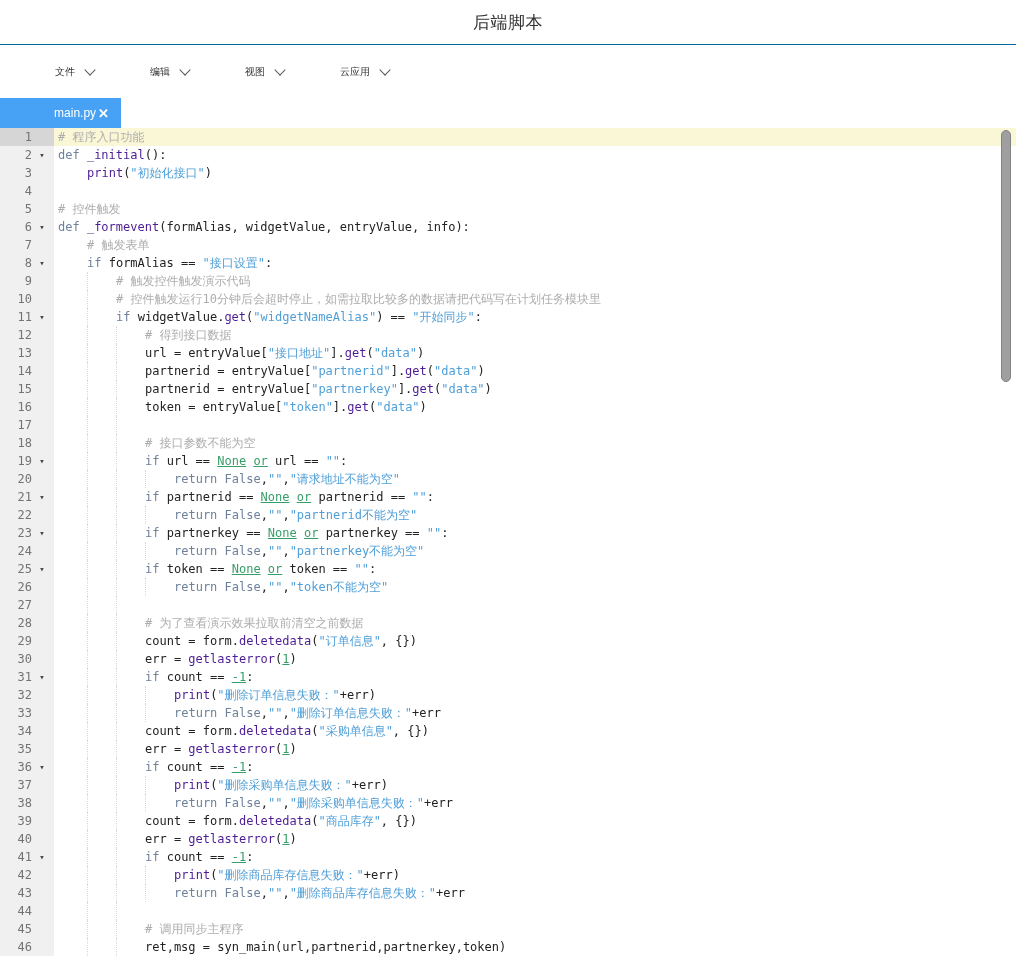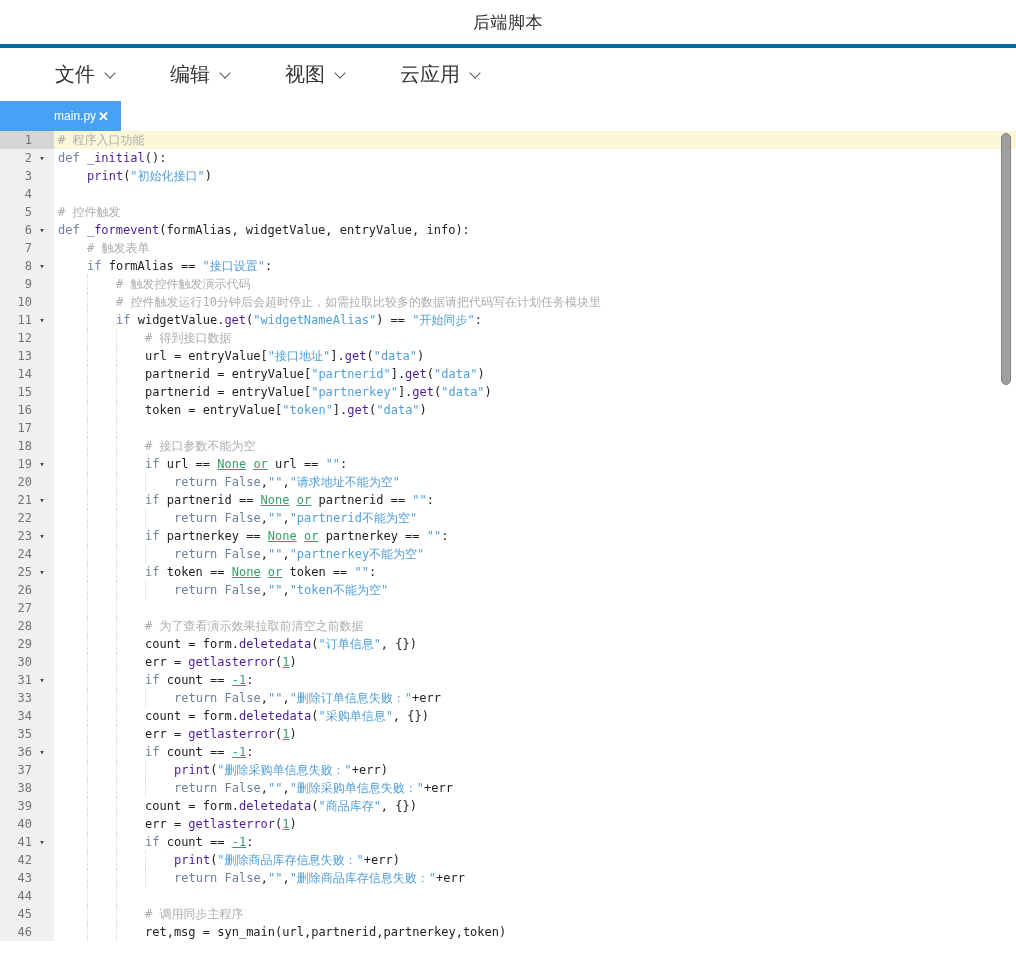--- a/index.html
+++ b/index.html
@@ -1,27 +1,27 @@
 <!DOCTYPE html>
 <html><head>
 <meta charset="utf-8">
 <style>
   * { margin:0; padding:0; box-sizing:content-box; }
   html,body { background:#fff; }
   .app{ position:relative; width:1016px; height:958px; background:#fff; overflow:hidden;
         font-family:"Liberation Sans", sans-serif; }
 
   
-  .titlebar{ height:44px; border-bottom:4px solid #0369a1; display:flex;
+  .titlebar{ height:44px; border-bottom:1px solid #0369a1; display:flex;
              align-items:center; justify-content:center; }
   .title{ font-size:17px; color:#333; letter-spacing:.5px; }
 
   
   .menubar{ height:53px; display:flex; align-items:center; padding-left:55px; }
-  .menu-item{ display:flex; align-items:center; margin-right:56px; font-size:20px;
+  .menu-item{ display:flex; align-items:center; margin-right:56px; font-size:10px;
               color:#333; cursor:pointer; }
   .chev{ width:7px; height:7px; border-right:1.4px solid #5a5a5a; border-bottom:1.4px solid #5a5a5a;
          transform:rotate(45deg); display:inline-block; margin-left:11px; margin-top:-4px; }
 
   
   .tabbar{ height:30px; position:relative; background:#fff;text-align:right; }
   .tab{ position:absolute; left:0; top:0; width:101px; height:30px; background:#47a1f4;
         color:#fff; display:flex; align-items:center; padding:0 10px; font-size:12px; cursor:pointer; }
   .tab-label{ flex:1; }
   .tab-close{ font-size:13px; font-weight:bold; padding:0 2px; cursor:pointer; }
@@ -299,20 +299,27 @@
         </div>
         <div class="cl">
           <div class="gut">
             <span class="ln">31</span>
             <span class="fold">▾</span>
           </div>
           <div class="code"><span class="indg"></span><span class="indg gd"></span><span class="indg gd"></span><span class="tk-k">if</span><span class="tk-t"> count == </span><span class="tk-g">-1</span><span class="tk-t">:</span></div>
         </div>
         <div class="cl">
           <div class="gut">
+            <span class="ln">32</span>
+            <span class="fold"></span>
+          </div>
+          <div class="code"><span class="indg"></span><span class="indg gd"></span><span class="indg gd"></span><span class="indg gd"></span><span class="tk-r">print</span><span class="tk-t">(</span><span class="tk-s">"删除订单信息失败："</span><span class="tk-t">+err)</span></div>
+        </div>
+        <div class="cl">
+          <div class="gut">
             <span class="ln">33</span>
             <span class="fold"></span>
           </div>
           <div class="code"><span class="indg"></span><span class="indg gd"></span><span class="indg gd"></span><span class="indg gd"></span><span class="tk-k">return</span><span class="tk-t"> </span><span class="tk-k">False</span><span class="tk-t">,</span><span class="tk-s">""</span><span class="tk-t">,</span><span class="tk-s">"删除订单信息失败："</span><span class="tk-t">+err</span></div>
         </div>
         <div class="cl">
           <div class="gut">
             <span class="ln">34</span>
             <span class="fold"></span>
           </div>

